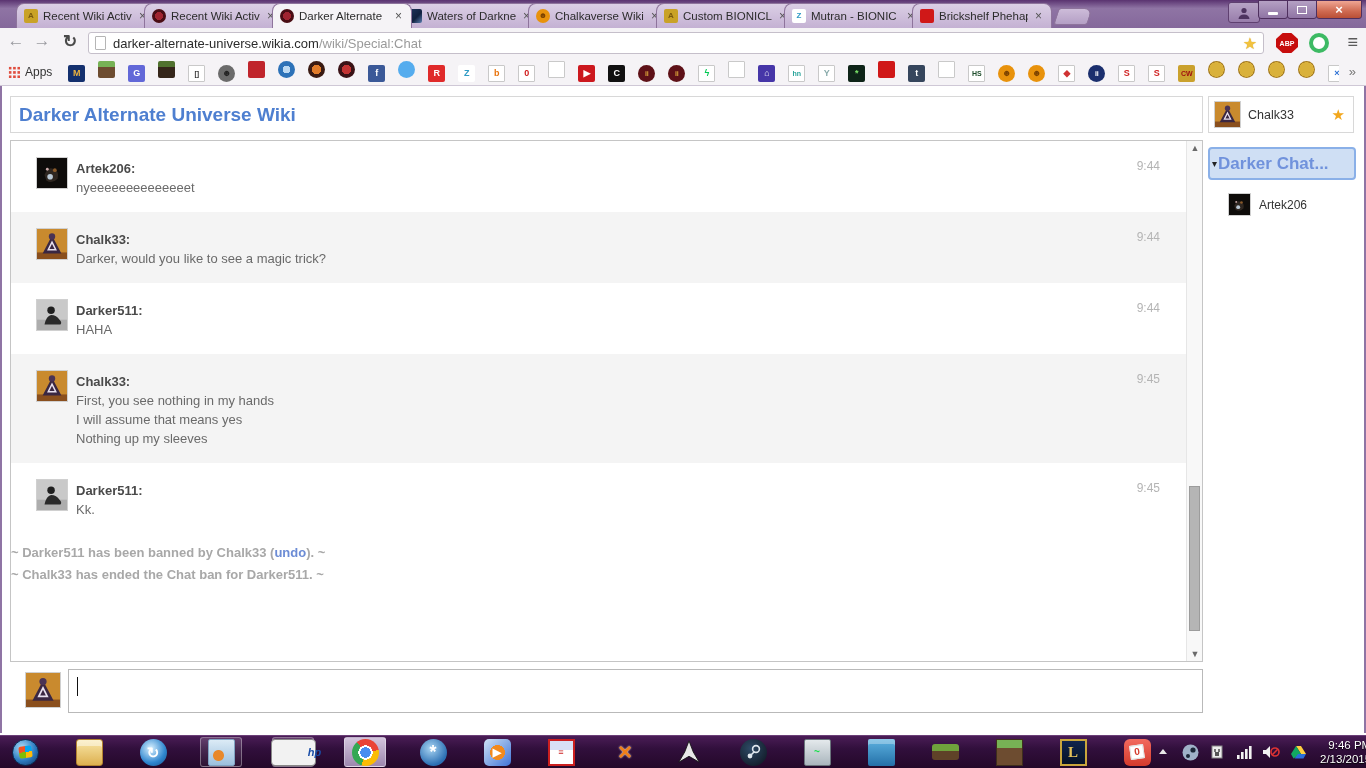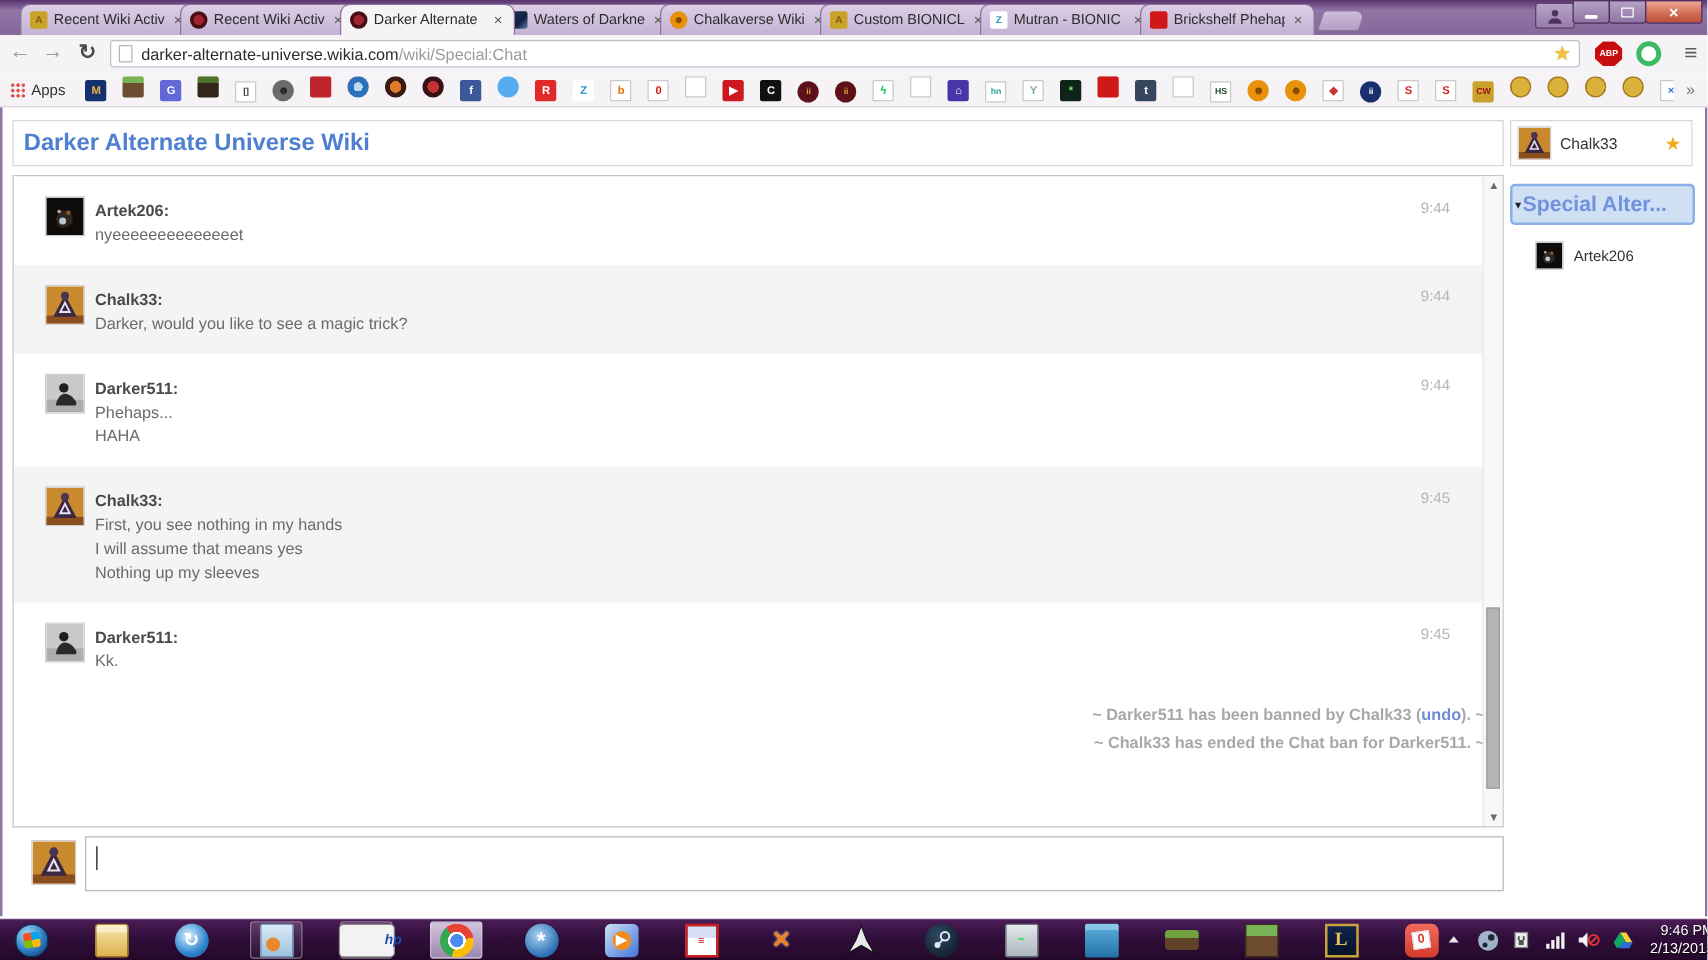--- a/index.html
+++ b/index.html
@@ -73,21 +73,21 @@
     border:1px solid #c5c5c5; overflow:hidden; background:#fff; }
   .chat-inner { position:absolute; left:0; top:0; width:1177px; }
   .msg-row { position:relative; padding:18px 30px 15px 65px; font-size:13px; }
   .msg-row.alt { background:#f4f4f4; }
   .msg-row .avatar { position:absolute; left:25px; top:16px; width:32px; height:32px;
     border:1px solid #d0d0d0; overflow:hidden; }
   .msg-name { font-weight:bold; color:#4a4a4a; line-height:19px; }
   .msg-line { color:#6a6a6a; line-height:19px; }
   .msg-time { position:absolute; right:28px; top:18px; font-size:12px; color:#b4b4b4; }
   .partial-row { padding:3px 30px 10px 65px; font-size:13px; color:#6a6a6a; line-height:19px; }
-  .system-block { padding:8px 0 6px 0; text-align:right; }
+  .system-block { padding:8px 0 6px 0; text-align:left; }
   .system-line { font-size:13px; font-weight:bold; color:#a8a8a8; line-height:22px; }
   .system-line .undo-link { color:#6c8cd5; }
 
   .chat-scrollbar { position:absolute; right:0; top:0; width:16px; height:520px;
     background:#f8f8f8; border-left:1px solid #e6e6e6; }
   .sb-arrow { position:absolute; left:0; width:16px; height:14px; font-size:9px; color:#6a6a6a;
     text-align:center; line-height:14px; }
   .sb-thumb { position:absolute; left:2px; width:11px; top:345px; height:145px;
     background:#b5b5b5; border:1px solid #9c9c9c; }
 
@@ -342,21 +342,20 @@
             <div class="msg-time">9:44</div>
           </div>
           <div class="msg-row">
             <span class="avatar"><svg viewBox="0 0 32 32" width="100%" height="100%">
                 <rect width="32" height="32" fill="#c9c9c9"></rect>
                 <rect y="21" width="32" height="11" fill="#adadad"></rect>
                 <circle cx="15" cy="11" r="4" fill="#1f1f1f"></circle>
                 <path d="M8 26 Q10 17 15 16 Q21 16 24 21 Q27 24 25 26 Z" fill="#2a2a2a"></path>
               </svg></span>
             <div class="msg-name">Darker511:</div>
-            <div class="msg-line">Phehaps...</div>
             <div class="msg-line">HAHA</div>
             <div class="msg-time">9:44</div>
           </div>
           <div class="msg-row alt">
             <span class="avatar"><svg viewBox="0 0 32 32" width="100%" height="100%">
                 <rect width="32" height="32" fill="#c98a2e"></rect>
                 <rect y="25" width="32" height="7" fill="#8a4f1d"></rect>
                 <path d="M16 7 L26 26 L6 26 Z" fill="#3a2742"></path>
                 <circle cx="16" cy="8" r="3.4" fill="#4a3354"></circle>
                 <path d="M16 14 L20 22 L12 22 Z" fill="none" stroke="#e8e0ee" stroke-width="1.6"></path>
@@ -385,21 +384,21 @@
         </div>
       <div class="chat-scrollbar">
         <div class="sb-arrow" style="top:0">▲</div>
         <div class="sb-thumb"></div>
         <div class="sb-arrow" style="bottom:0">▼</div>
       </div>
     </div>
 
     <div class="rail-tab">
       <span class="rail-caret">▾</span>
-      <span class="rail-tab-label">Special Alter...</span>
+      <span class="rail-tab-label">Darker Chat...</span>
     </div>
     <div class="rail-user">
       <span class="avatar"><svg viewBox="0 0 32 32" width="100%" height="100%">
             <rect width="32" height="32" fill="#0e0c0a"></rect>
             <path d="M8 18 Q12 8 18 12 Q24 14 22 22 Q16 28 10 24 Z" fill="#2e2620"></path>
             <circle cx="14" cy="20" r="3" fill="#b9c8d4"></circle>
             <circle cx="19" cy="13" r="2" fill="#8a5a2a"></circle>
             <circle cx="11" cy="12" r="1.5" fill="#ccaaaa"></circle>
           </svg></span>
       <span class="rname">Artek206</span>

